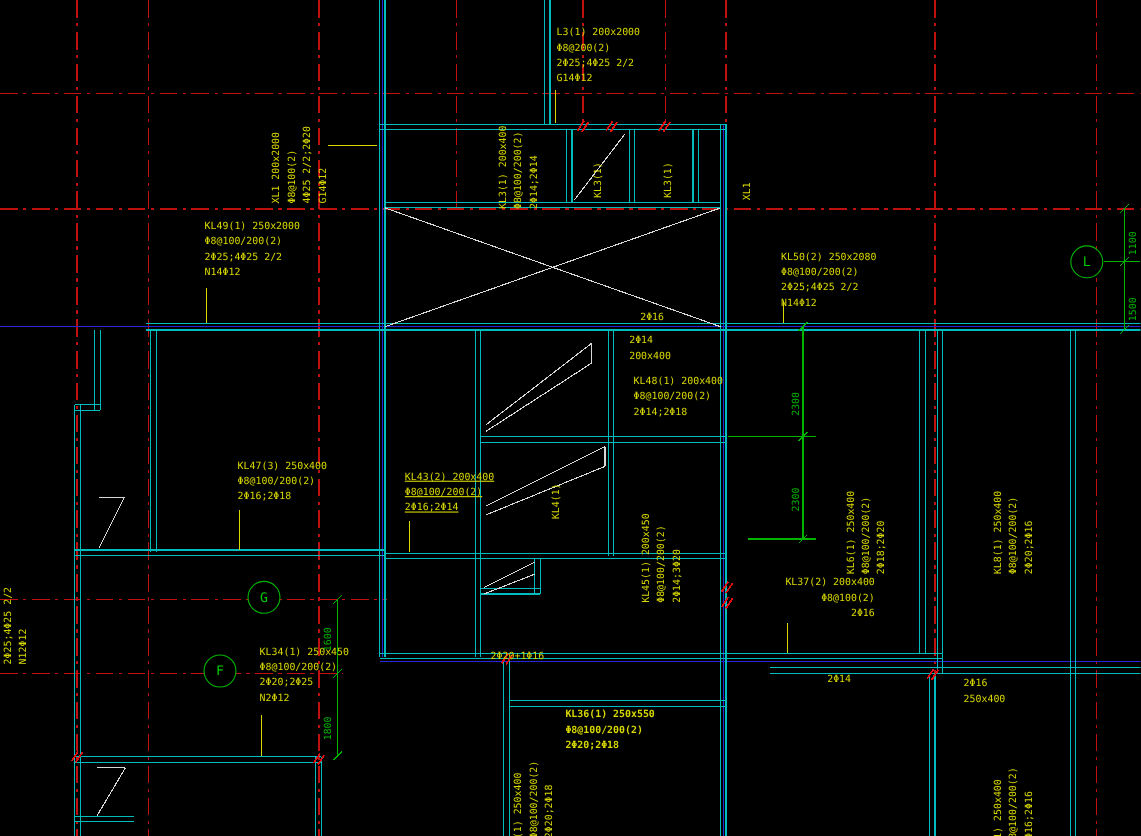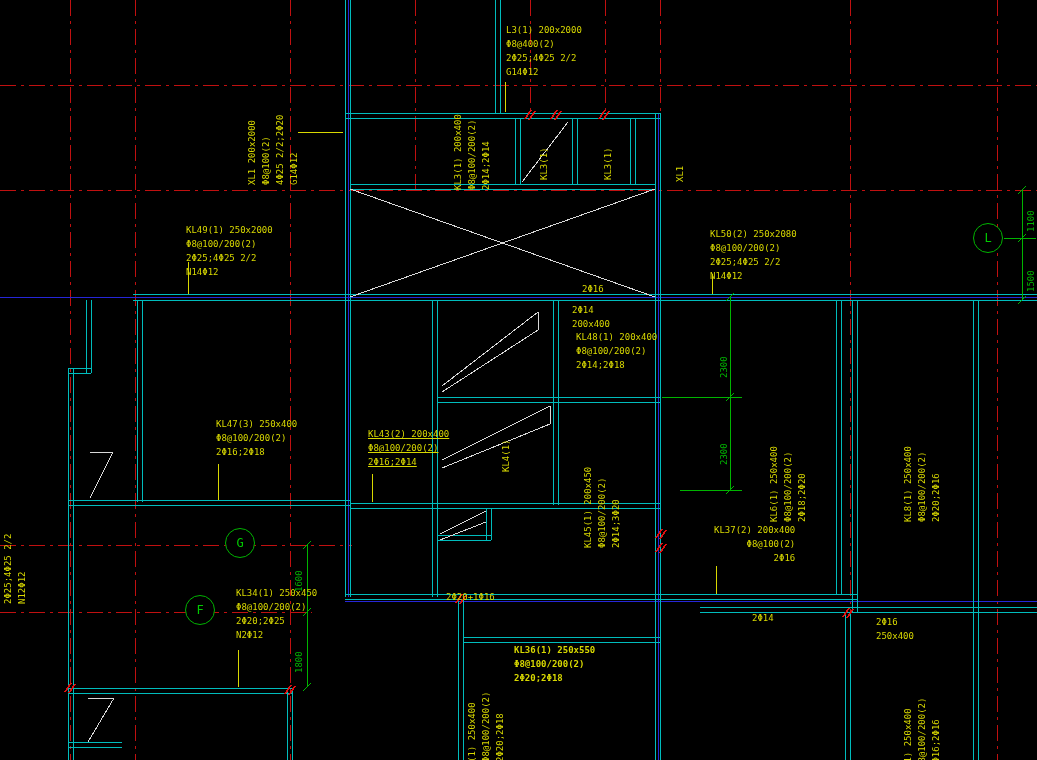--- a/index.html
+++ b/index.html
@@ -184,21 +184,21 @@
         <line x1="460" y1="604" x2="466" y2="595"></line>
     <line x1="843" y1="617" x2="849" y2="608"></line>
         <line x1="847" y1="618" x2="853" y2="609"></line>
     <line x1="65" y1="692" x2="71" y2="683"></line>
         <line x1="69" y1="693" x2="75" y2="684"></line>
   </g>
 </svg>
 
 <div class="lbl" style="left: 506px; top: 24px; color: rgb(216, 216, 0);">
       <div>L3(1) 200x2000</div>
-      <div>Φ8@400(2)</div>
+      <div>Φ8@200(2)</div>
       <div>2Φ25;4Φ25 2/2</div>
       <div>G14Φ12</div>
     </div>
     <div class="lbl v" style="left: 246px; top: 185px; color: rgb(216, 216, 0);">
       <div>XL1 200x2000</div>
       <div>Φ8@100(2)</div>
       <div>4Φ25 2/2;2Φ20</div>
       <div>G14Φ12</div>
     </div>
     <div class="lbl v" style="left: 452px; top: 190px; color: rgb(216, 216, 0);">
@@ -208,40 +208,40 @@
     </div>
     <div class="lbl v" style="left: 538px; top: 180px; color: rgb(216, 216, 0);">
       <div>KL3(1)</div>
     </div>
     <div class="lbl v" style="left: 602px; top: 180px; color: rgb(216, 216, 0);">
       <div>KL3(1)</div>
     </div>
     <div class="lbl v" style="left: 674px; top: 182px; color: rgb(216, 216, 0);">
       <div>XL1</div>
     </div>
-    <div class="lbl" style="left: 186px; top: 200px; color: rgb(216, 216, 0); margin-top: 24px;">
+    <div class="lbl" style="left: 186px; top: 200px; color: rgb(216, 216, 0);">
       <div>KL49(1) 250x2000</div>
       <div>Φ8@100/200(2)</div>
       <div>2Φ25;4Φ25 2/2</div>
       <div>N14Φ12</div>
     </div>
     <div class="lbl" style="left: 710px; top: 228px; color: rgb(216, 216, 0);">
       <div>KL50(2) 250x2080</div>
       <div>Φ8@100/200(2)</div>
       <div>2Φ25;4Φ25 2/2</div>
       <div>N14Φ12</div>
     </div>
     <div class="lbl" style="left: 582px; top: 283px; color: rgb(216, 216, 0);">
       <div>2Φ16</div>
     </div>
     <div class="lbl" style="left: 572px; top: 304px; color: rgb(216, 216, 0);">
       <div>2Φ14</div>
       <div>200x400</div>
     </div>
-    <div class="lbl" style="left: 576px; top: 331px; color: rgb(216, 216, 0);">
+    <div class="lbl" style="left: 576px; top: 341px; color: rgb(216, 216, 0);">
       <div>KL48(1) 200x400</div>
       <div>Φ8@100/200(2)</div>
       <div>2Φ14;2Φ18</div>
     </div>
     <div class="lbl" style="left: 216px; top: 418px; color: rgb(216, 216, 0);">
       <div>KL47(3) 250x400</div>
       <div>Φ8@100/200(2)</div>
       <div>2Φ16;2Φ18</div>
     </div>
     <div class="lbl" style="left: 368px; top: 428px; color: rgb(216, 216, 0); text-decoration: underline;">

